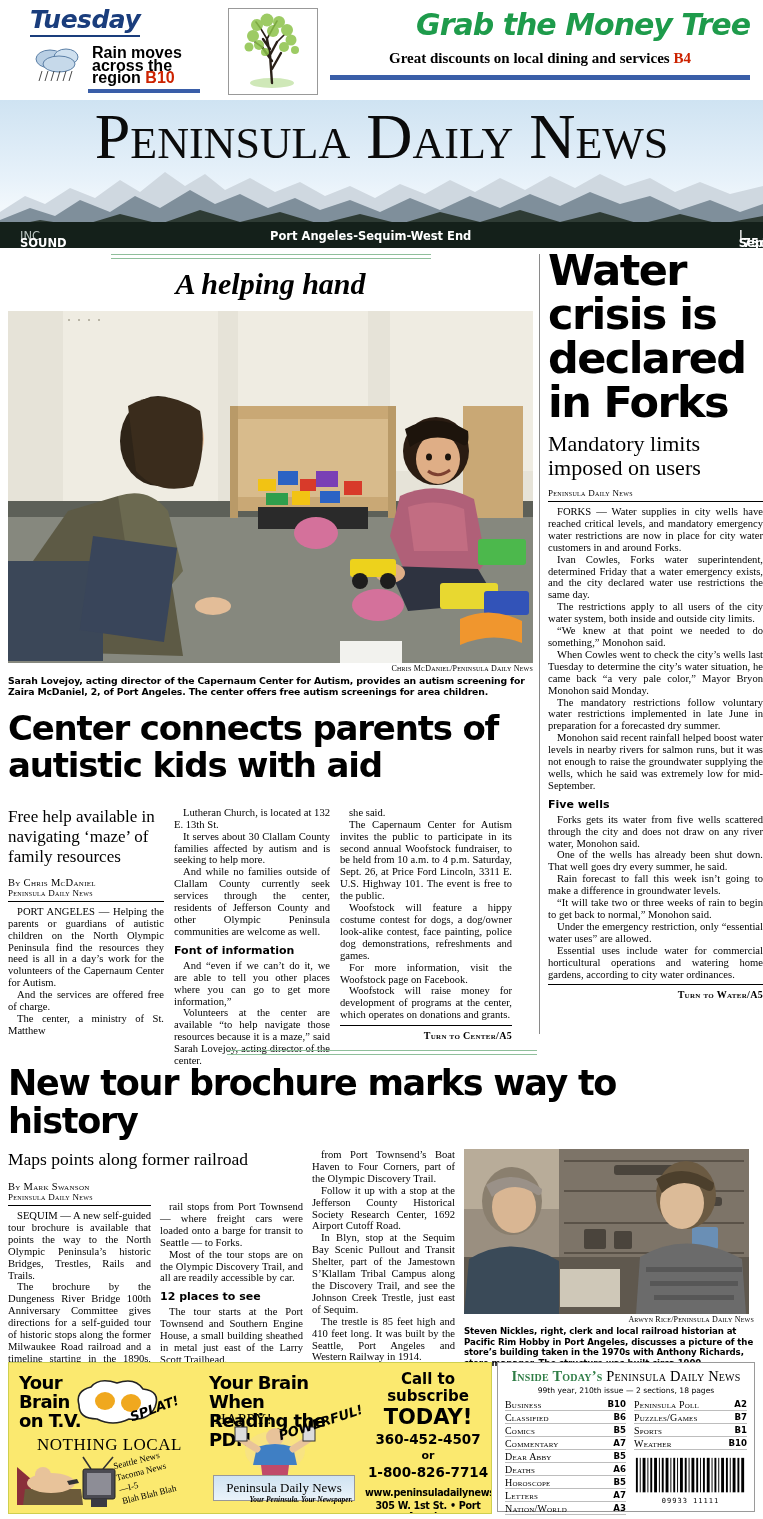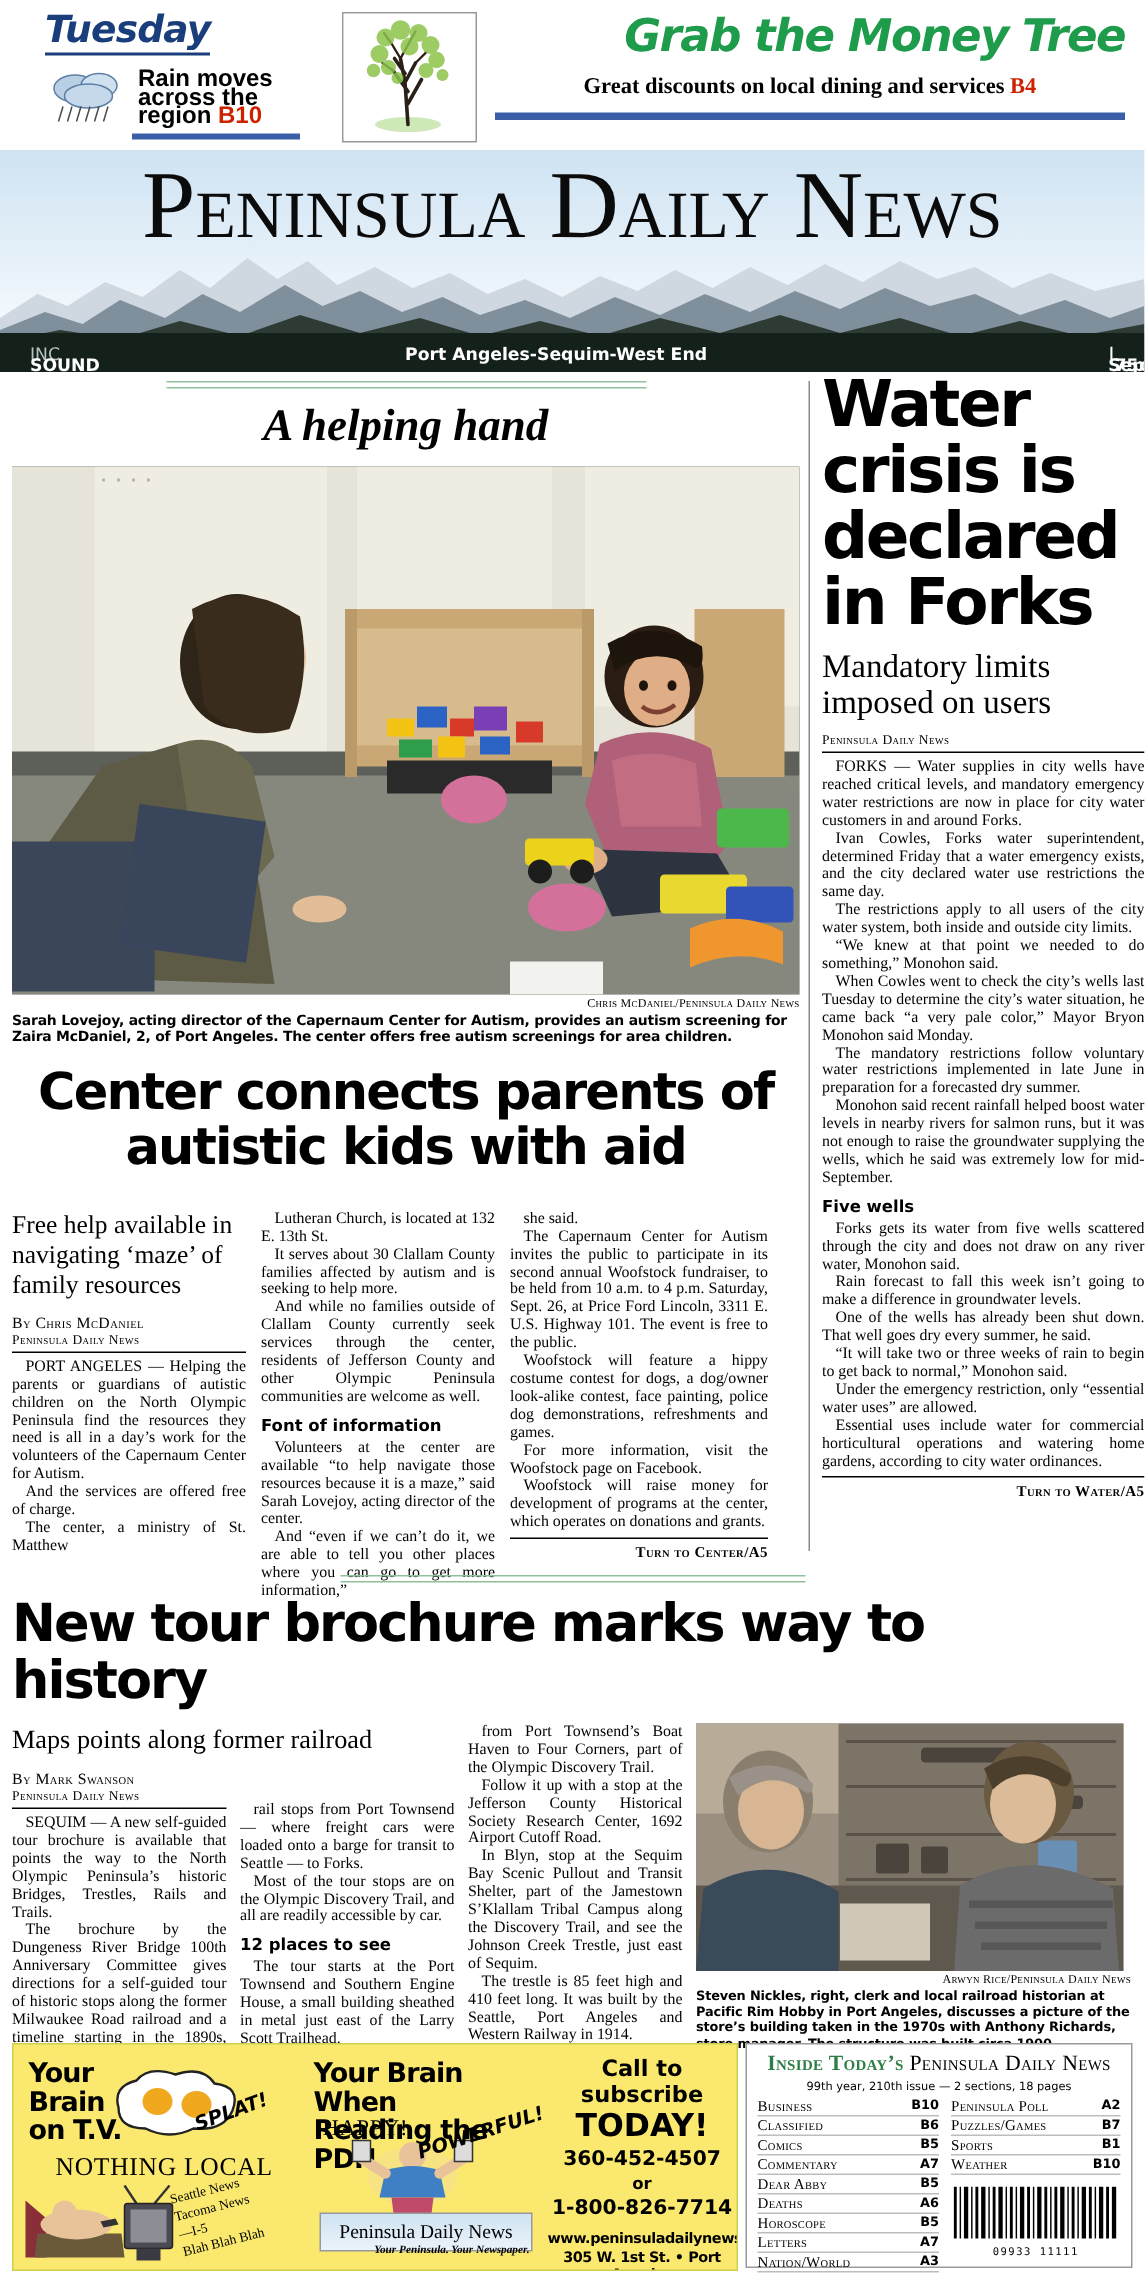--- a/index.html
+++ b/index.html
@@ -55,21 +55,21 @@
   .helping{font-family:"Liberation Serif",serif;font-style:italic;font-weight:bold;
            font-size:30px;text-align:center;margin-top:8px;letter-spacing:0px;}
 
   .mainphoto{width:525px;height:352px;margin-top:10px;position:relative;overflow:hidden;
              background:#7c7f7a;}
   .credit{font-family:"Liberation Serif",serif;font-variant:small-caps;font-size:8px;
           text-align:right;margin-top:1px;letter-spacing:0.2px;}
   .cutline{font-family:"DejaVu Sans",sans-serif;font-weight:bold;font-size:9.3px;
            line-height:11.4px;margin-top:2px;letter-spacing:-0.15px;}
   .bigheadline{font-family:"DejaVu Sans",sans-serif;font-weight:bold;font-size:34px;
-               line-height:37px;text-align:center;margin-top:12px;letter-spacing:-1.2px;}
+               line-height:37px;margin-top:12px;letter-spacing:-1.2px;}
 
   .cols3{display:flex;margin-top:23px;}
   .c{width:166px;padding-right:10px;box-sizing:border-box;position:relative;}
   .c.last{padding-right:0;width:172px;}
   .deck{font-family:"Liberation Serif",serif;font-size:17px;line-height:20px;}
   .byline{font-family:"Liberation Serif",serif;font-variant:small-caps;font-size:10.5px;
           margin-top:10px;letter-spacing:0.3px;}
   .byline2{font-family:"Liberation Serif",serif;font-variant:small-caps;font-size:9px;
            letter-spacing:0.3px;}
   .bodyline{border-top:1px solid #000;margin-top:3px;margin-bottom:4px;}
@@ -339,22 +339,22 @@
           <div class="bodyline"></div>
           <p class="bt">PORT ANGELES — Helping the parents or guardians of autistic children on the North Olympic Peninsula find the resources they need is all in a day’s work for the volunteers of the Capernaum Center for Autism.</p>
           <p class="bt">And the services are offered free of charge.</p>
           <p class="bt">The center, a ministry of St. Matthew</p>
         </div>
         <div class="c">
           <p class="bt">Lutheran Church, is located at 132 E. 13th St.</p>
           <p class="bt">It serves about 30 Clallam County families affected by autism and is seeking to help more.</p>
           <p class="bt">And while no families outside of Clallam County currently seek services through the center, residents of Jefferson County and other Olympic Peninsula communities are welcome as well.</p>
           <div class="subhed">Font of information</div>
+          <p class="bt">And “even if we can’t do it, we are able to tell you other places where you can go to get more information,”</p>
           <p class="bt">Volunteers at the center are available “to help navigate those resources because it is a maze,” said Sarah Lovejoy, acting director of the center.</p>
-          <p class="bt">And “even if we can’t do it, we are able to tell you other places where you can go to get more information,”</p>
         </div>
         <div class="c last">
           <p class="bt">she said.</p>
           <p class="bt">The Capernaum Center for Autism invites the public to participate in its second annual Woofstock fundraiser, to be held from 10 a.m. to 4 p.m. Saturday, Sept. 26, at Price Ford Lincoln, 3311 E. U.S. Highway 101. The event is free to the public.</p>
           <p class="bt">Woofstock will feature a hippy costume contest for dogs, a dog/owner look-alike contest, face painting, police dog demonstrations, refreshments and games.</p>
           <p class="bt">For more information, visit the Woofstock page on Facebook.</p>
           <p class="bt">Woofstock will raise money for development of programs at the center, which operates on donations and grants.</p>
           <div class="jumpline"></div>
           <div class="jump">Turn to Center/A5</div>
         </div>
@@ -368,22 +368,22 @@
       <div class="bodyline"></div>
       <p class="bt">FORKS — Water supplies in city wells have reached critical levels, and mandatory emergency water restrictions are now in place for city water customers in and around Forks.</p>
       <p class="bt">Ivan Cowles, Forks water superintendent, determined Friday that a water emergency exists, and the city declared water use restrictions the same day.</p>
       <p class="bt">The restrictions apply to all users of the city water system, both inside and outside city limits.</p>
       <p class="bt">“We knew at that point we needed to do something,” Monohon said.</p>
       <p class="bt">When Cowles went to check the city’s wells last Tuesday to determine the city’s water situation, he came back “a very pale color,” Mayor Bryon Monohon said Monday.</p>
       <p class="bt">The mandatory restrictions follow voluntary water restrictions implemented in late June in preparation for a forecasted dry summer.</p>
       <p class="bt">Monohon said recent rainfall helped boost water levels in nearby rivers for salmon runs, but it was not enough to raise the groundwater supplying the wells, which he said was extremely low for mid-September.</p>
       <div class="subhed">Five wells</div>
       <p class="bt">Forks gets its water from five wells scattered through the city and does not draw on any river water, Monohon said.</p>
+      <p class="bt">One of the wells has already been shut down. That well goes dry every summer, he said.</p>
       <p class="bt">Rain forecast to fall this week isn’t going to make a difference in groundwater levels.</p>
-      <p class="bt">One of the wells has already been shut down. That well goes dry every summer, he said.</p>
       <p class="bt">“It will take two or three weeks of rain to begin to get back to normal,” Monohon said.</p>
       <p class="bt">Under the emergency restriction, only “essential water uses” are allowed.</p>
       <p class="bt">Essential uses include water for commercial horticultural operations and watering home gardens, according to city water ordinances.</p>
       <div class="jumpline"></div>
       <div class="jump">Turn to Water/A5</div>
     </div>
   </div>
 
   <div class="tour">
     <div class="tour-rules"></div>

